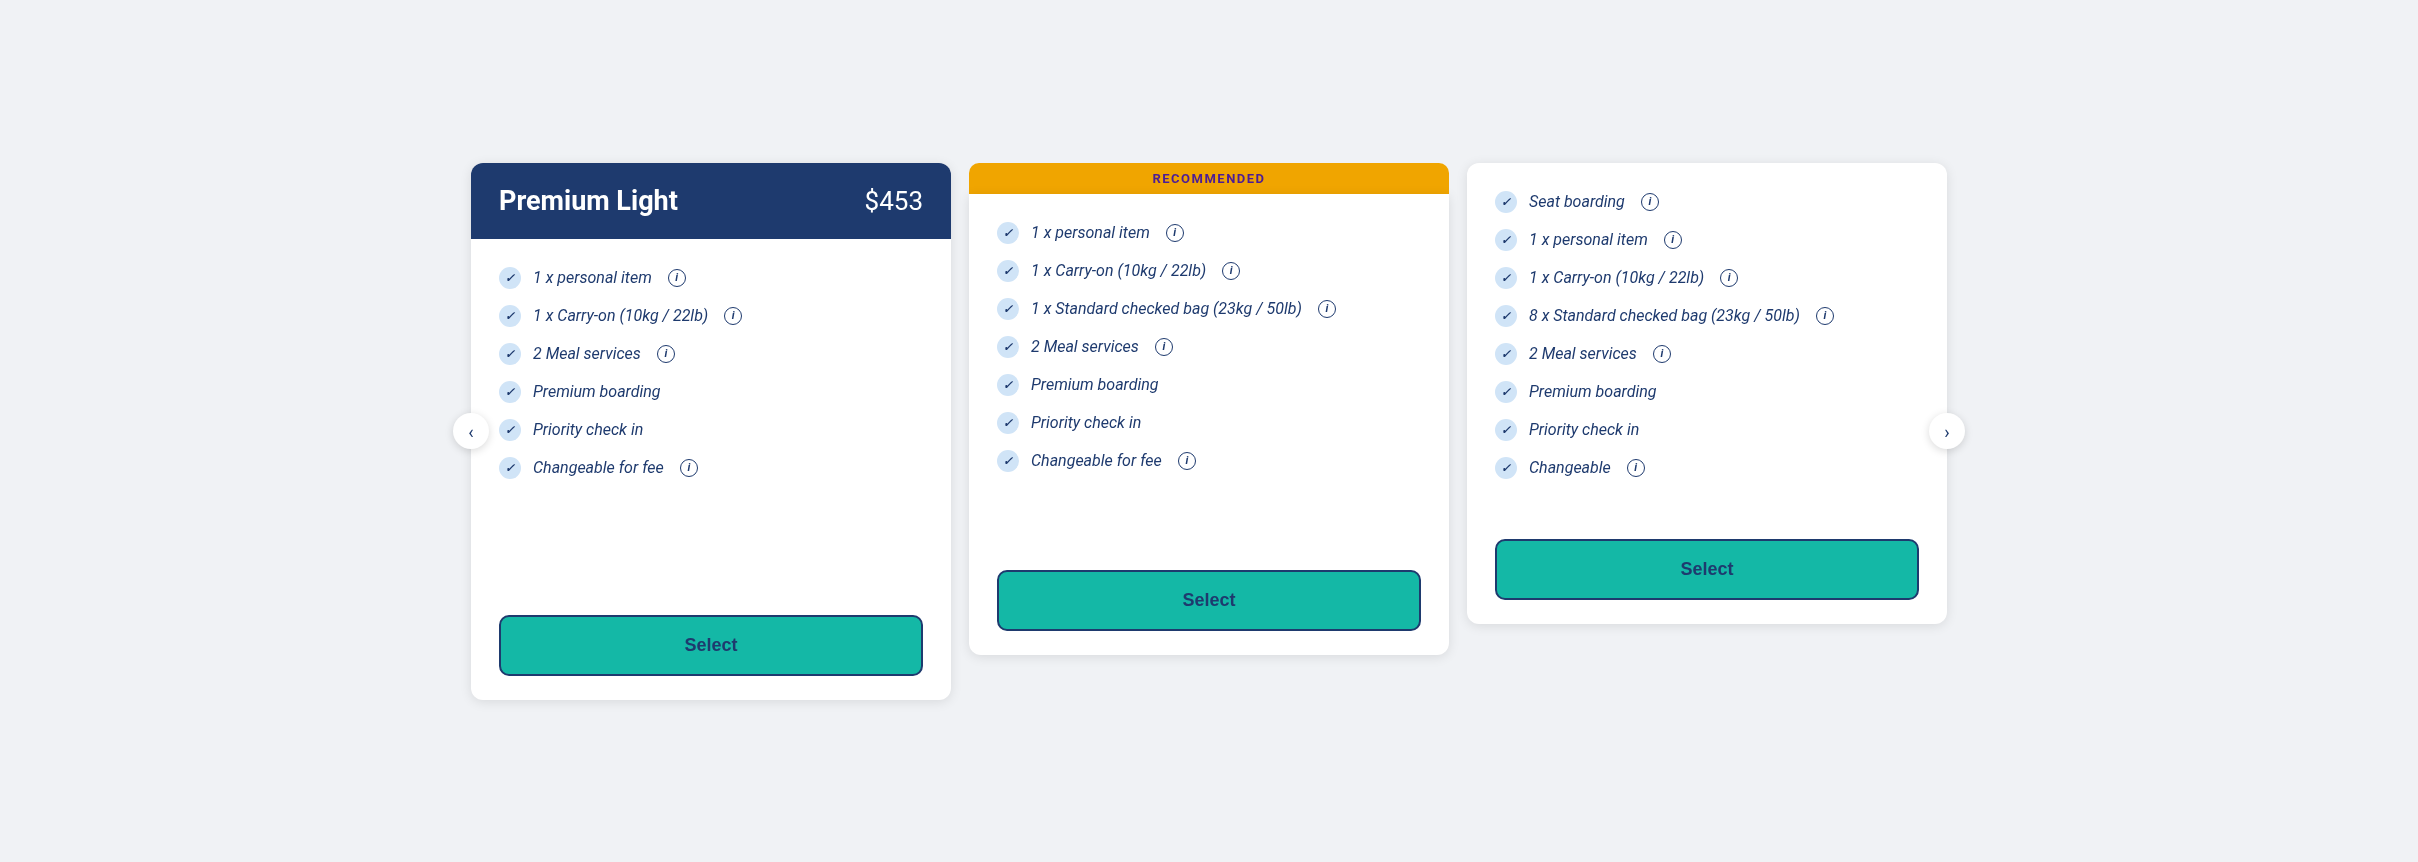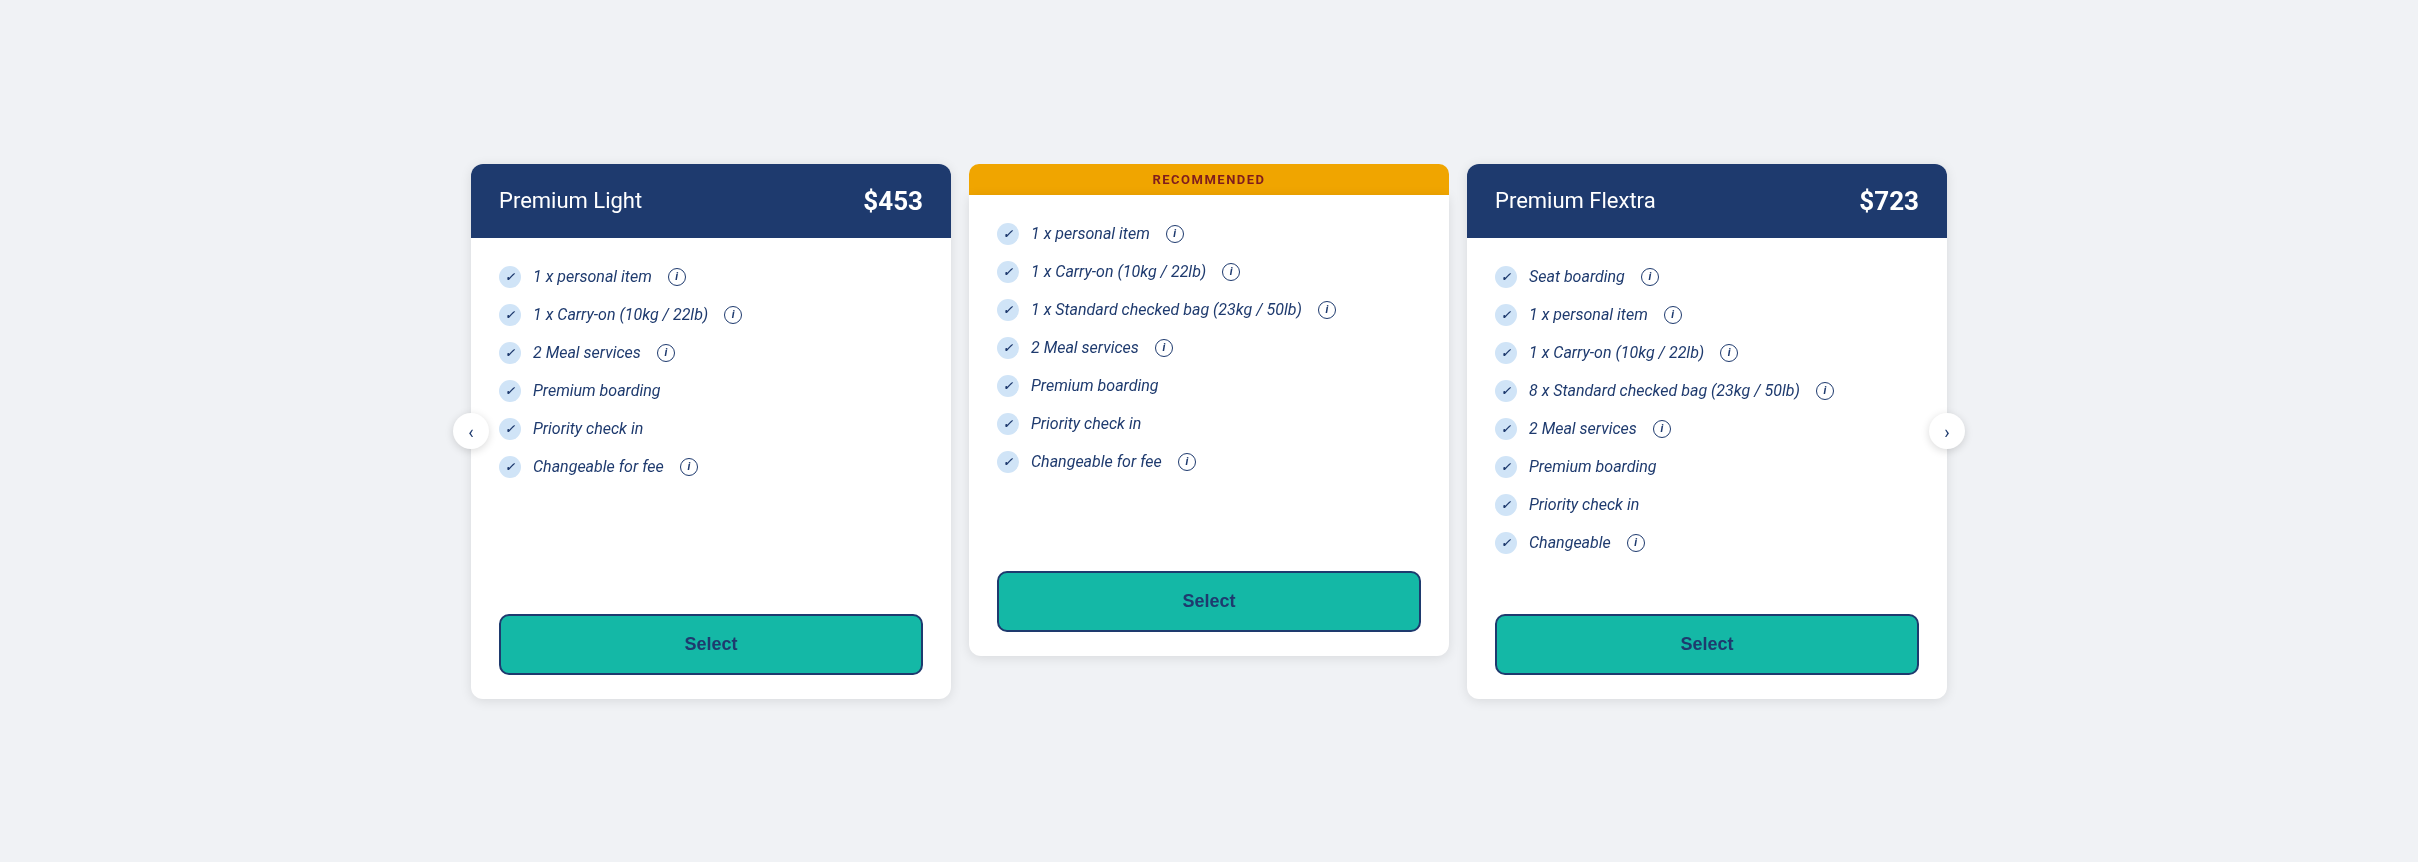--- a/index.html
+++ b/index.html
@@ -21,21 +21,21 @@
       position: relative;
     }
 
     .card-wrapper {
       position: relative;
       width: 480px;
     }
 
     .recommended-badge {
       background-color: #f0a500;
-      color: #7f1d1d;
+      color: #4c1d95;
       font-weight: 700;
       font-size: 13px;
       letter-spacing: 1.5px;
       text-align: center;
       padding: 8px 0;
       border-radius: 10px 10px 0 0;
       text-transform: uppercase;
     }
 
     .card {
@@ -52,27 +52,27 @@
     .card-header {
       background-color: #1e3a6e;
       color: #ffffff;
       padding: 22px 28px;
       display: flex;
       justify-content: space-between;
       align-items: center;
     }
 
     .card-title {
-      font-size: 22px;
-      font-weight: 400;
+      font-size: 27px;
+      font-weight: 700;
     }
 
     .card-price {
       font-size: 26px;
-      font-weight: 700;
+      font-weight: 400;
     }
 
     .card-body {
       padding: 28px 28px 20px 28px;
       min-height: 360px;
     }
 
     .feature-list {
       list-style: none;
       display: flex;
@@ -244,24 +244,20 @@
               <span>Changeable for fee</span>
               <span class="info-icon">i</span>
             </li>
           </ul>
         </div>
         <div class="card-footer"><button class="select-button">Select</button></div>
       </div>
     </div>
     <div class="card-wrapper">
       <div class="card">
-        <div class="card-header">
-          <span class="card-title">Premium Flextra</span>
-          <span class="card-price">$723</span>
-        </div>
         <div class="card-body">
           <ul class="feature-list">
             <li class="feature-item">
               <span class="check-icon"></span>
               <span>Seat boarding</span>
               <span class="info-icon">i</span>
             </li>
             <li class="feature-item">
               <span class="check-icon"></span>
               <span>1 x personal item</span>

